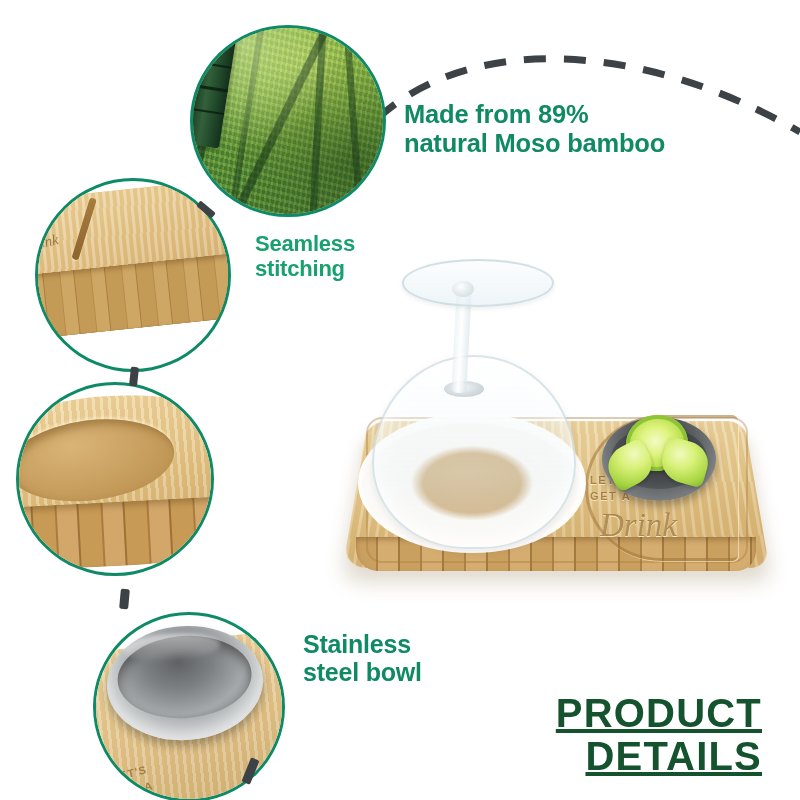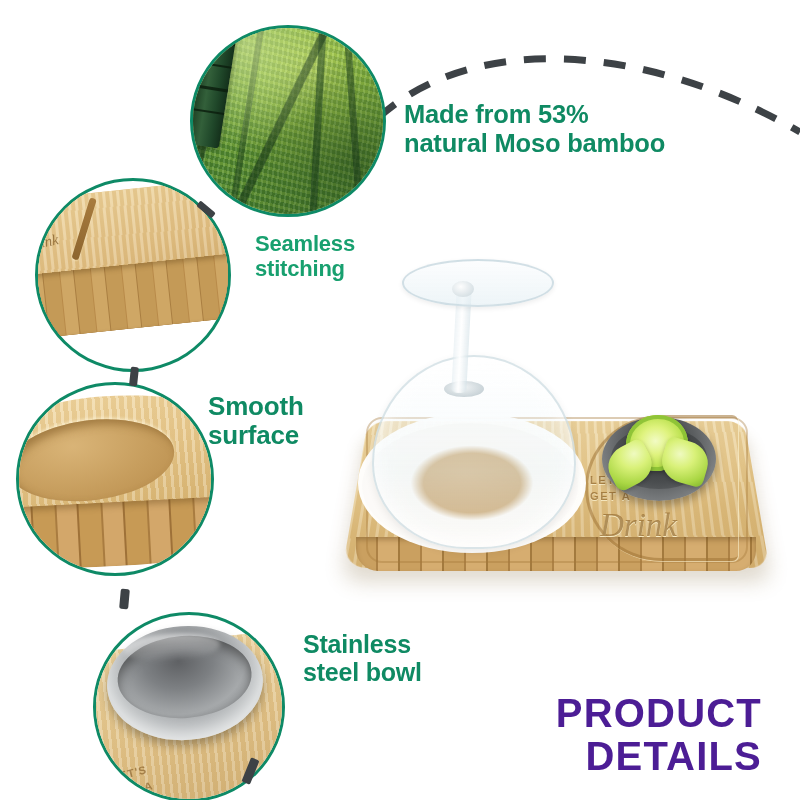--- a/index.html
+++ b/index.html
@@ -27,23 +27,24 @@
   #label-bowl{left:303px;top:630px;font-size:25px;}
 
   
   #headline{
     position:absolute;
     right:38px;top:692px;
     text-align:right;
     font-weight:bold;
     font-size:40px;
     line-height:1.08;
-    color:#4c1d95;
+    color:#14532d;
     letter-spacing:1.2px;
     white-space:pre-line;
+    text-decoration:underline;
   }
 
   
   .circle{
     position:absolute;
     border-radius:50%;
     overflow:hidden;
     box-sizing:border-box;
     border:3.5px solid #0e8a66;
     background:#ffffff;
@@ -363,26 +364,24 @@
       </div>
       <div class="steel-bowl"></div>
     </div>
   </div>
 
   <div class="connector" id="conn-1"></div>
   <div class="connector" id="conn-2"></div>
   <div class="connector" id="conn-3"></div>
   <div class="connector" id="conn-4"></div>
 
-  <div class="feature-label" id="label-bamboo">Made from 53%
+  <div class="feature-label" id="label-bamboo">Made from 89%
 natural Moso bamboo</div>
   <div class="feature-label" id="label-stitching">Seamless
 stitching</div>
-  <div class="feature-label" id="label-smooth">Smooth
-surface</div>
   <div class="feature-label" id="label-bowl">Stainless
 steel bowl</div>
 
   <div id="product">
     <div class="board-main"></div>
     <div class="board-edge"></div>
     <div class="rim-groove"></div>
     <div class="salt-well"></div>
     <div class="arc-groove"></div>
 

